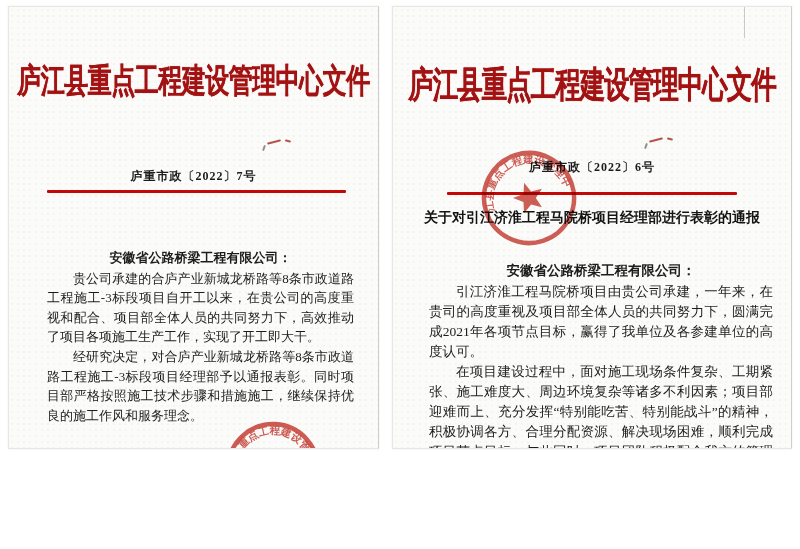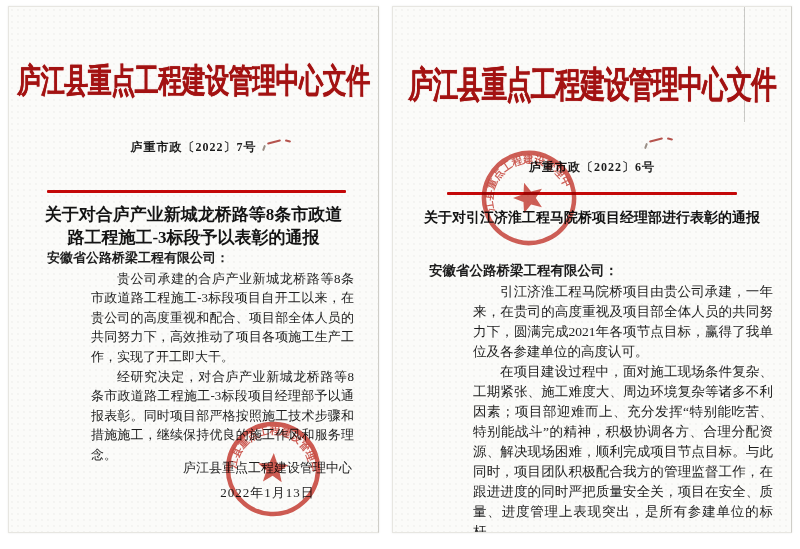--- a/index.html
+++ b/index.html
@@ -5,21 +5,21 @@
   * { margin: 0; padding: 0; box-sizing: border-box; }
   html, body { width: 800px; height: 549px; overflow: hidden; }
   body {
     background: #ffffff;
     font-family: "Liberation Serif", "DejaVu Serif", serif;
     position: relative;
   }
   .page {
     position: absolute;
     top: 6px;
-    height: 527px;
+    height: 443px;
     background: #fbfbf9;
     background-image: radial-gradient(rgba(90,90,80,0.045) 1px, transparent 1px);
     background-size: 6px 6px;
     border: 1px solid #e7e6e1;
     border-right: 1px solid #cfcec8;
     box-shadow: 0 0 2px rgba(0,0,0,0.08);
     overflow: hidden;
   }
   .page-left  { left: 8px;   width: 371px; }
   .page-right { left: 392px; width: 400px; }
@@ -39,21 +39,21 @@
 
   .doc-number {
     position: absolute;
     left: 0; right: 0;
     text-align: center;
     font-weight: bold;
     font-size: 12px;
     color: #1c1c1c;
     letter-spacing: 1px;
   }
-  .page-left  .doc-number { top: 132px; }
+  .page-left  .doc-number { top: 161px; }
   .page-right .doc-number { top: 152px; }
 
   .red-rule {
     position: absolute;
     height: 3px;
     background: #c40808;
     border-radius: 1px;
   }
   .page-left  .red-rule { top: 183px; left: 38px;  right: 32px; }
   .page-right .red-rule { top: 185px; left: 54px;  right: 54px; }
@@ -73,22 +73,22 @@
   .page-left  .doc-title .inner { max-width: 302px; }
   .page-right .doc-title .inner { max-width: 338px; }
 
   .doc-body {
     position: absolute;
     color: #1d1d1d;
   }
   .page-left  .doc-body { top: 241px; left: 38px; right: 24px; font-size: 13px;  line-height: 19.6px; }
   .page-right .doc-body { top: 254px; left: 36px; right: 18px; font-size: 13.5px; line-height: 20px; }
 
-  .recipient { font-weight: bold; margin-bottom: 1px; }
-  .doc-body p { text-indent: 2em; text-align: justify; margin-left: 44px; }
+  .recipient { font-weight: bold; margin-bottom: 1px; text-align: center; }
+  .doc-body p { text-indent: 2em; text-align: justify; }
 
   .sign-block {
     position: absolute;
     right: 26px;
     text-align: center;
     font-size: 13px;
     color: #1d1d1d;
     line-height: 17px;
   }
   .page-left .sign-block { top: 452px; }
@@ -128,23 +128,20 @@
 
   <div class="scribble">
     <span class="scr-line scr-a"></span>
     <span class="scr-line scr-b"></span>
     <span class="scr-line scr-c"></span>
   </div>
 
   <div class="doc-number">庐重市政〔2022〕7号</div>
   <div class="red-rule"></div>
 
-  <div class="doc-title">
-    <span class="inner">关于对合庐产业新城龙桥路等8条市政道路工程施工-3标段予以表彰的通报</span>
-  </div>
 
   <div class="doc-body">
     <div class="recipient">安徽省公路桥梁工程有限公司：</div>
     <p>贵公司承建的合庐产业新城龙桥路等8条市政道路工程施工-3标段项目自开工以来，在贵公司的高度重视和配合、项目部全体人员的共同努力下，高效推动了项目各项施工生产工作，实现了开工即大干。</p>
     <p>经研究决定，对合庐产业新城龙桥路等8条市政道路工程施工-3标段项目经理部予以通报表彰。同时项目部严格按照施工技术步骤和措施施工，继续保持优良的施工作风和服务理念。</p>
   </div>
 
   <div class="sign-block">
     <div class="sign-org">庐江县重点工程建设管理中心</div>
     <div class="sign-date">2022年1月13日</div>

